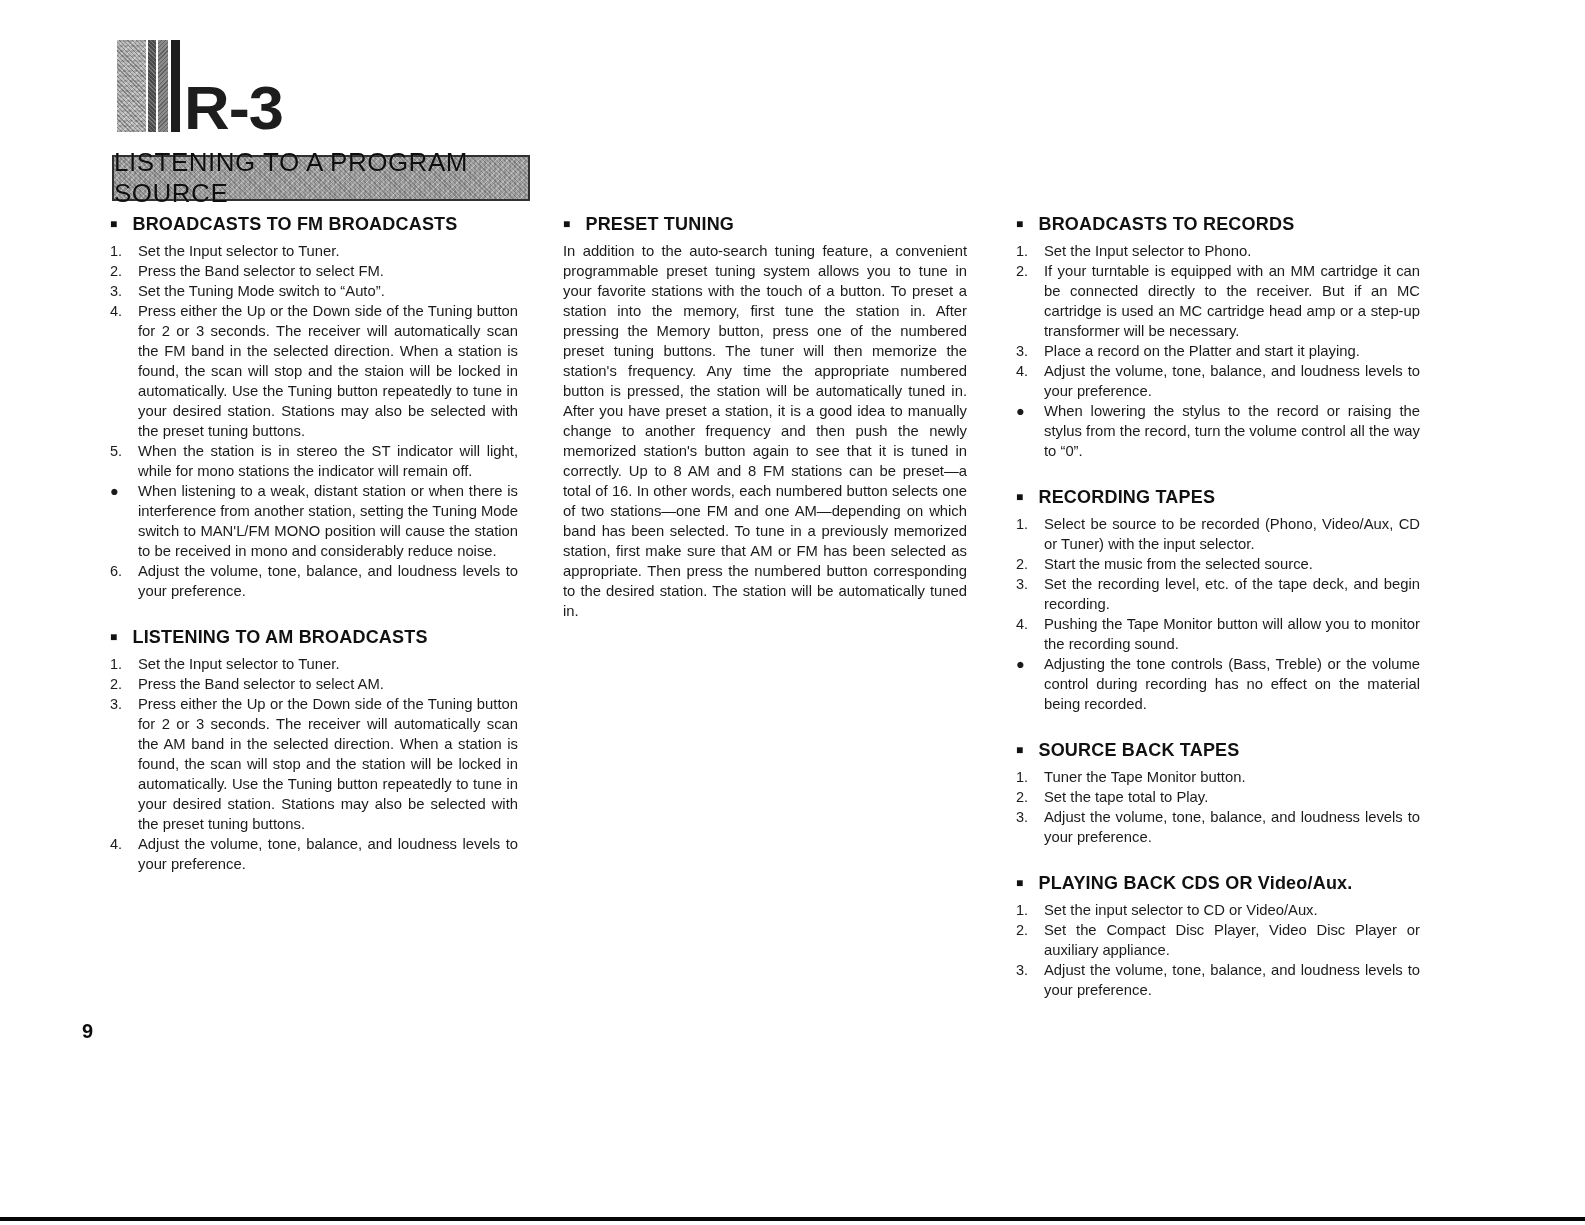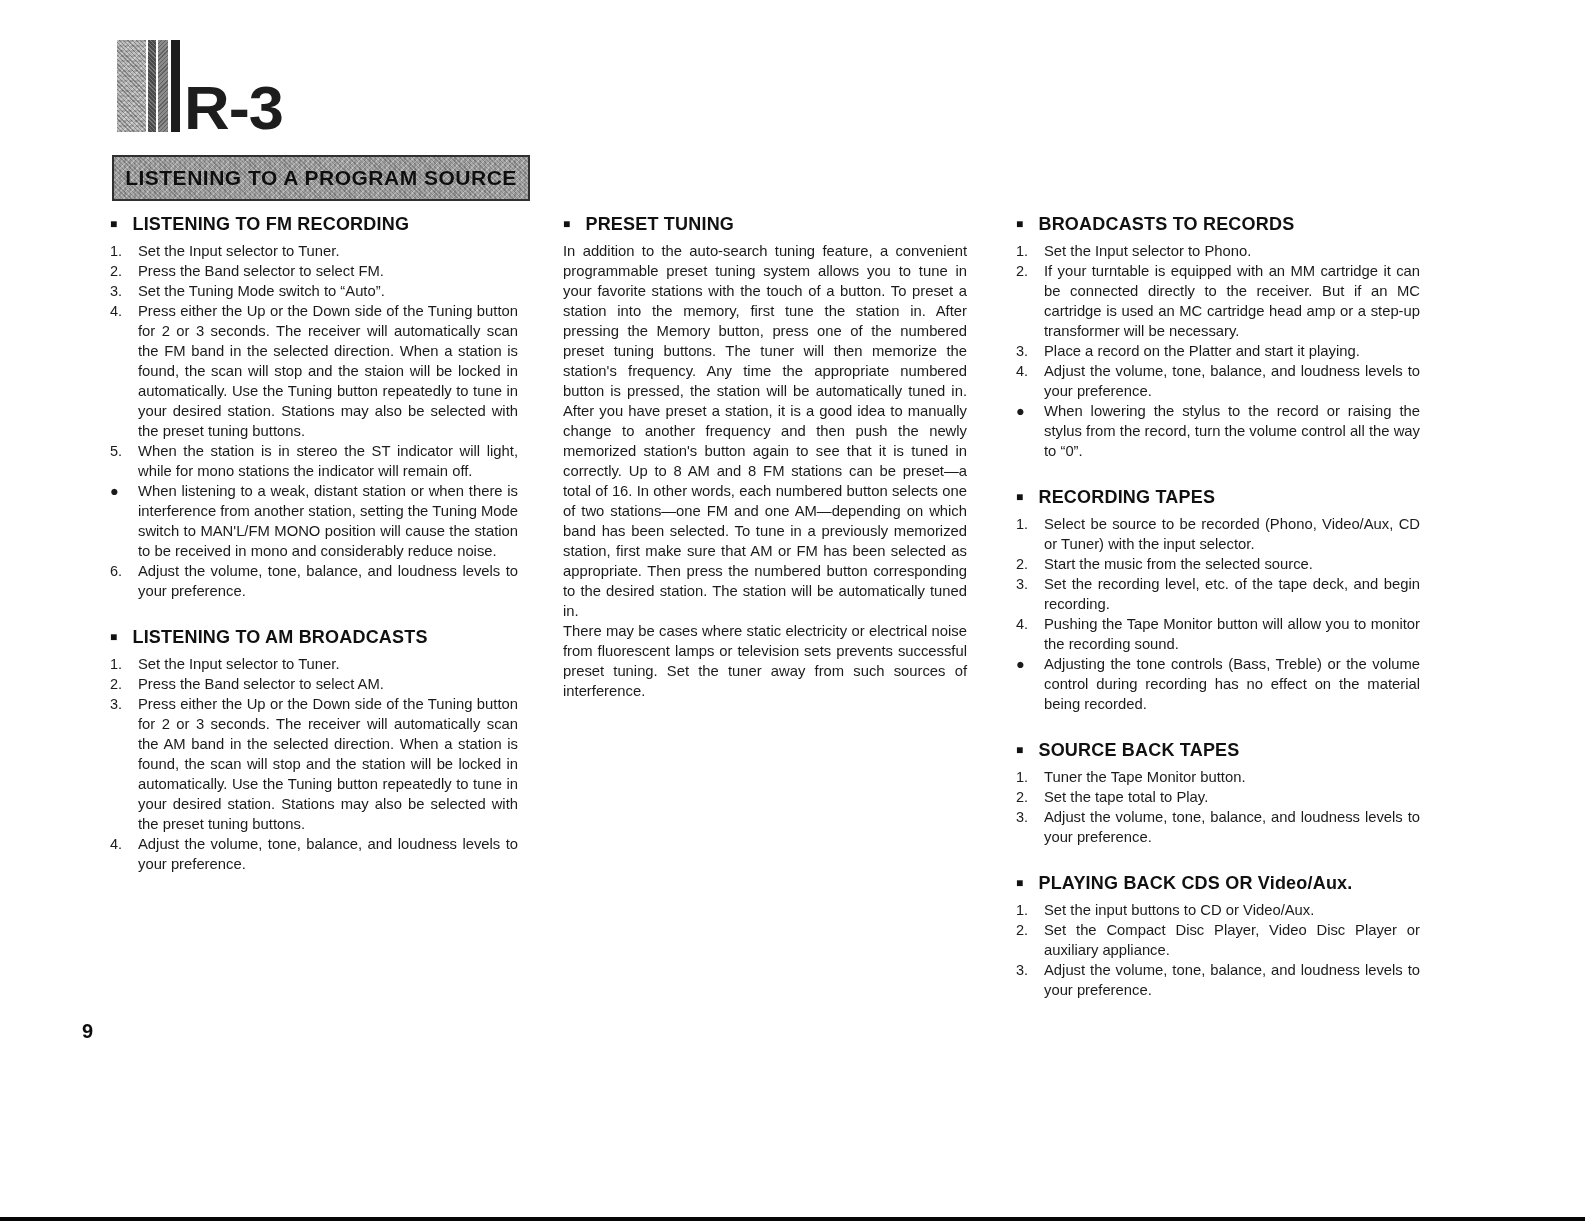--- a/index.html
+++ b/index.html
@@ -39,21 +39,21 @@
     position:absolute;left:112px;top:155px;width:414px;height:42px;
     border:2px solid #303030;
     background:
       repeating-linear-gradient(45deg, rgba(0,0,0,.20) 0 1px, transparent 1px 3px),
       repeating-linear-gradient(135deg, rgba(255,255,255,.30) 0 1px, transparent 1px 4px),
       repeating-linear-gradient(90deg, rgba(0,0,0,.10) 0 2px, transparent 2px 5px),
       #a4a4a4;
     display:flex;align-items:center;justify-content:center;
   }
   .banner span{
-    font-size:21px;font-weight:bold;color:#0e0e0e;letter-spacing:.5px;
+    font-size:26px;font-weight:normal;color:#0e0e0e;letter-spacing:.5px;
     text-shadow:0 0 1px rgba(255,255,255,.4);
   }
   
   .col{position:absolute;top:214px;font-size:14.8px;line-height:20px;}
   .col1{left:110px;width:408px;}
   .col2{left:563px;width:404px;}
   .col3{left:1016px;width:404px;}
   .sec{margin:0 0 26px 0;}
   .h{display:flex;align-items:center;margin:0 0 7px 0;font-size:18px;font-weight:bold;letter-spacing:.2px;color:#111;}
   .sq{flex:none;font-size:12px;line-height:1;margin-right:15px;color:#111;}
@@ -79,21 +79,21 @@
   </div>
 
   <div class="banner">
     <span>LISTENING TO A PROGRAM SOURCE</span>
   </div>
 
   <div class="col col1">
     <section class="sec">
       <h2 class="h">
         <span class="sq">■</span>
-        <span>LISTENING TO FM RECORDING</span>
+        <span>BROADCASTS TO FM BROADCASTS</span>
       </h2>
       <div class="li">
           <span class="mk">1.</span>
           <span class="tx">Set the Input selector to Tuner.</span>
         </div>
       <div class="li">
           <span class="mk">2.</span>
           <span class="tx">Press the Band selector to select FM.</span>
         </div>
       <div class="li">
@@ -142,21 +142,20 @@
     </section>
   </div>
 
   <div class="col col2">
     <section class="sec">
       <h2 class="h">
         <span class="sq">■</span>
         <span>PRESET TUNING</span>
       </h2>
       <p class="para">In addition to the auto-search tuning feature, a convenient programmable preset tuning system allows you to tune in your favorite stations with the touch of a button. To preset a station into the memory, first tune the station in. After pressing the Memory button, press one of the numbered preset tuning buttons. The tuner will then memorize the station's frequency. Any time the appropriate numbered button is pressed, the station will be automatically tuned in. After you have preset a station, it is a good idea to manually change to another frequency and then push the newly memorized station's button again to see that it is tuned in correctly. Up to 8 AM and 8 FM stations can be preset—a total of 16. In other words, each numbered button selects one of two stations—one FM and one AM—depending on which band has been selected. To tune in a previously memorized station, first make sure that AM or FM has been selected as appropriate. Then press the numbered button corresponding to the desired station. The station will be automatically tuned in.</p>
-      <p class="para">There may be cases where static electricity or electrical noise from fluorescent lamps or television sets prevents successful preset tuning. Set the tuner away from such sources of interference.</p>
     </section>
   </div>
 
   <div class="col col3">
     <section class="sec">
       <h2 class="h">
         <span class="sq">■</span>
         <span>BROADCASTS TO RECORDS</span>
       </h2>
       <div class="li">
@@ -227,21 +226,21 @@
         </div>
     </section>
 
     <section class="sec">
       <h2 class="h">
         <span class="sq">■</span>
         <span>PLAYING BACK CDS OR Video/Aux.</span>
       </h2>
       <div class="li">
           <span class="mk">1.</span>
-          <span class="tx">Set the input buttons to CD or Video/Aux.</span>
+          <span class="tx">Set the input selector to CD or Video/Aux.</span>
         </div>
       <div class="li">
           <span class="mk">2.</span>
           <span class="tx">Set the Compact Disc Player, Video Disc Player or auxiliary appliance.</span>
         </div>
       <div class="li">
           <span class="mk">3.</span>
           <span class="tx">Adjust the volume, tone, balance, and loudness levels to your preference.</span>
         </div>
     </section>

